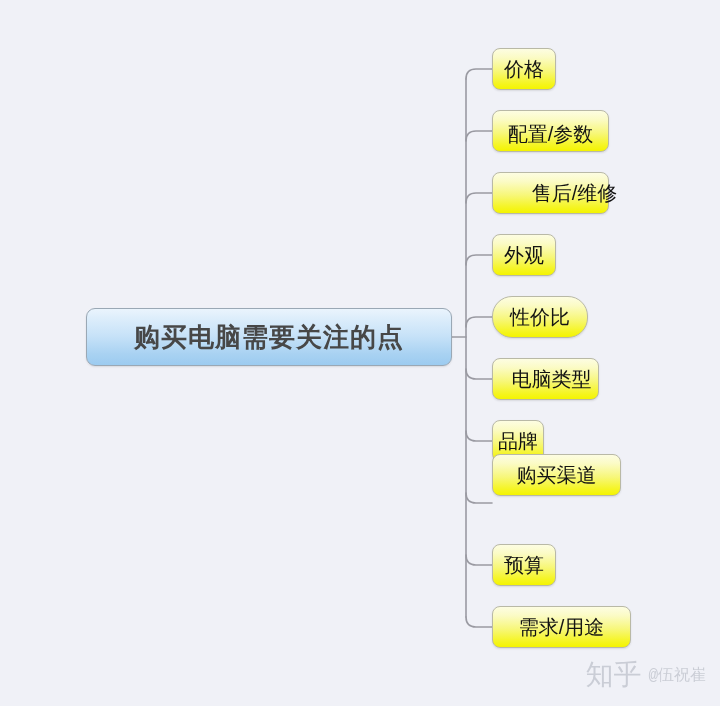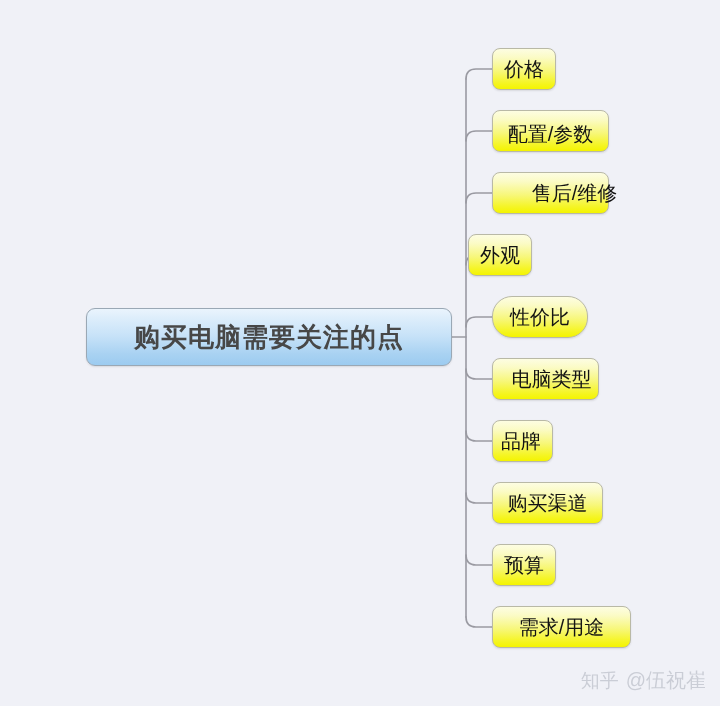--- a/index.html
+++ b/index.html
@@ -92,29 +92,30 @@
   .watermark {
     position: absolute;
     right: 14px;
     bottom: 12px;
     display: flex;
     align-items: center;
     gap: 7px;
     opacity: 0.62;
   }
   .watermark-logo {
-    font-size: 19px;
+    font-size: 28px;
     color: #b4b8c2;
     font-weight: normal;
     letter-spacing: 0px;
   }
   .watermark-user {
-    font-size: 20px;
+    font-size: 16px;
     color: #b4b8c2;
     font-weight: normal;
+    font-family: Liberation Mono, monospace;
   }
 </style>
 </head>
 <body style="background: rgb(240, 241, 247);">
 
 <div id="canvas">
 
   <svg id="connectors" viewBox="0 0 720 706" width="720" height="706" aria-hidden="true">
     <g id="connector-group" fill="none" stroke="#9a9aa2" stroke-width="1.6" stroke-linecap="round" stroke-linejoin="round">
         <path d="M 452 337 H 466"></path>
@@ -139,33 +140,33 @@
   <div id="branch-layer">
       <div class="branch-node" style="left: 492px; top: 48px; width: 64px; border-color: rgb(185, 185, 166);">
         <span class="branch-label" style="color: rgb(19, 19, 19);">价格</span>
       </div>
       <div class="branch-node" style="left: 492px; top: 110px; width: 117px; border-color: rgb(185, 185, 166);">
         <span class="branch-label" style="color: rgb(19, 19, 19); margin-top: 6px;">配置/参数</span>
       </div>
       <div class="branch-node" style="left: 492px; top: 172px; width: 117px; border-color: rgb(185, 185, 166);">
         <span class="branch-label" style="color: rgb(19, 19, 19); margin-left: 48px;">售后/维修</span>
       </div>
-      <div class="branch-node" style="left: 468px; top: 234px; width: 64px; border-color: rgb(185, 185, 166);">
+      <div class="branch-node" style="left: 492px; top: 234px; width: 64px; border-color: rgb(185, 185, 166);">
         <span class="branch-label" style="color: rgb(19, 19, 19);">外观</span>
       </div>
       <div class="branch-node" style="left: 492px; top: 296px; width: 96px; border-color: rgb(185, 185, 166); border-radius: 20px;">
         <span class="branch-label" style="color: rgb(19, 19, 19);">性价比</span>
       </div>
       <div class="branch-node" style="left: 492px; top: 358px; width: 107px; border-color: rgb(185, 185, 166);">
         <span class="branch-label" style="color: rgb(19, 19, 19); margin-left: 12px;">电脑类型</span>
       </div>
-      <div class="branch-node" style="left: 492px; top: 420px; width: 61px; border-color: rgb(185, 185, 166); justify-content: flex-end;">
+      <div class="branch-node" style="left: 492px; top: 420px; width: 52px; border-color: rgb(185, 185, 166);">
         <span class="branch-label" style="color: rgb(19, 19, 19);">品牌</span>
       </div>
-      <div class="branch-node" style="left: 492px; top: 482px; width: 111px; border-color: rgb(185, 185, 166);">
+      <div class="branch-node" style="left: 492px; top: 454px; width: 129px; border-color: rgb(185, 185, 166);">
         <span class="branch-label" style="color: rgb(19, 19, 19);">购买渠道</span>
       </div>
       <div class="branch-node" style="left: 492px; top: 544px; width: 64px; border-color: rgb(185, 185, 166);">
         <span class="branch-label" style="color: rgb(19, 19, 19);">预算</span>
       </div>
       <div class="branch-node" style="left: 492px; top: 606px; width: 139px; border-color: rgb(185, 185, 166);">
         <span class="branch-label" style="color: rgb(19, 19, 19);">需求/用途</span>
       </div>
     </div>
 

